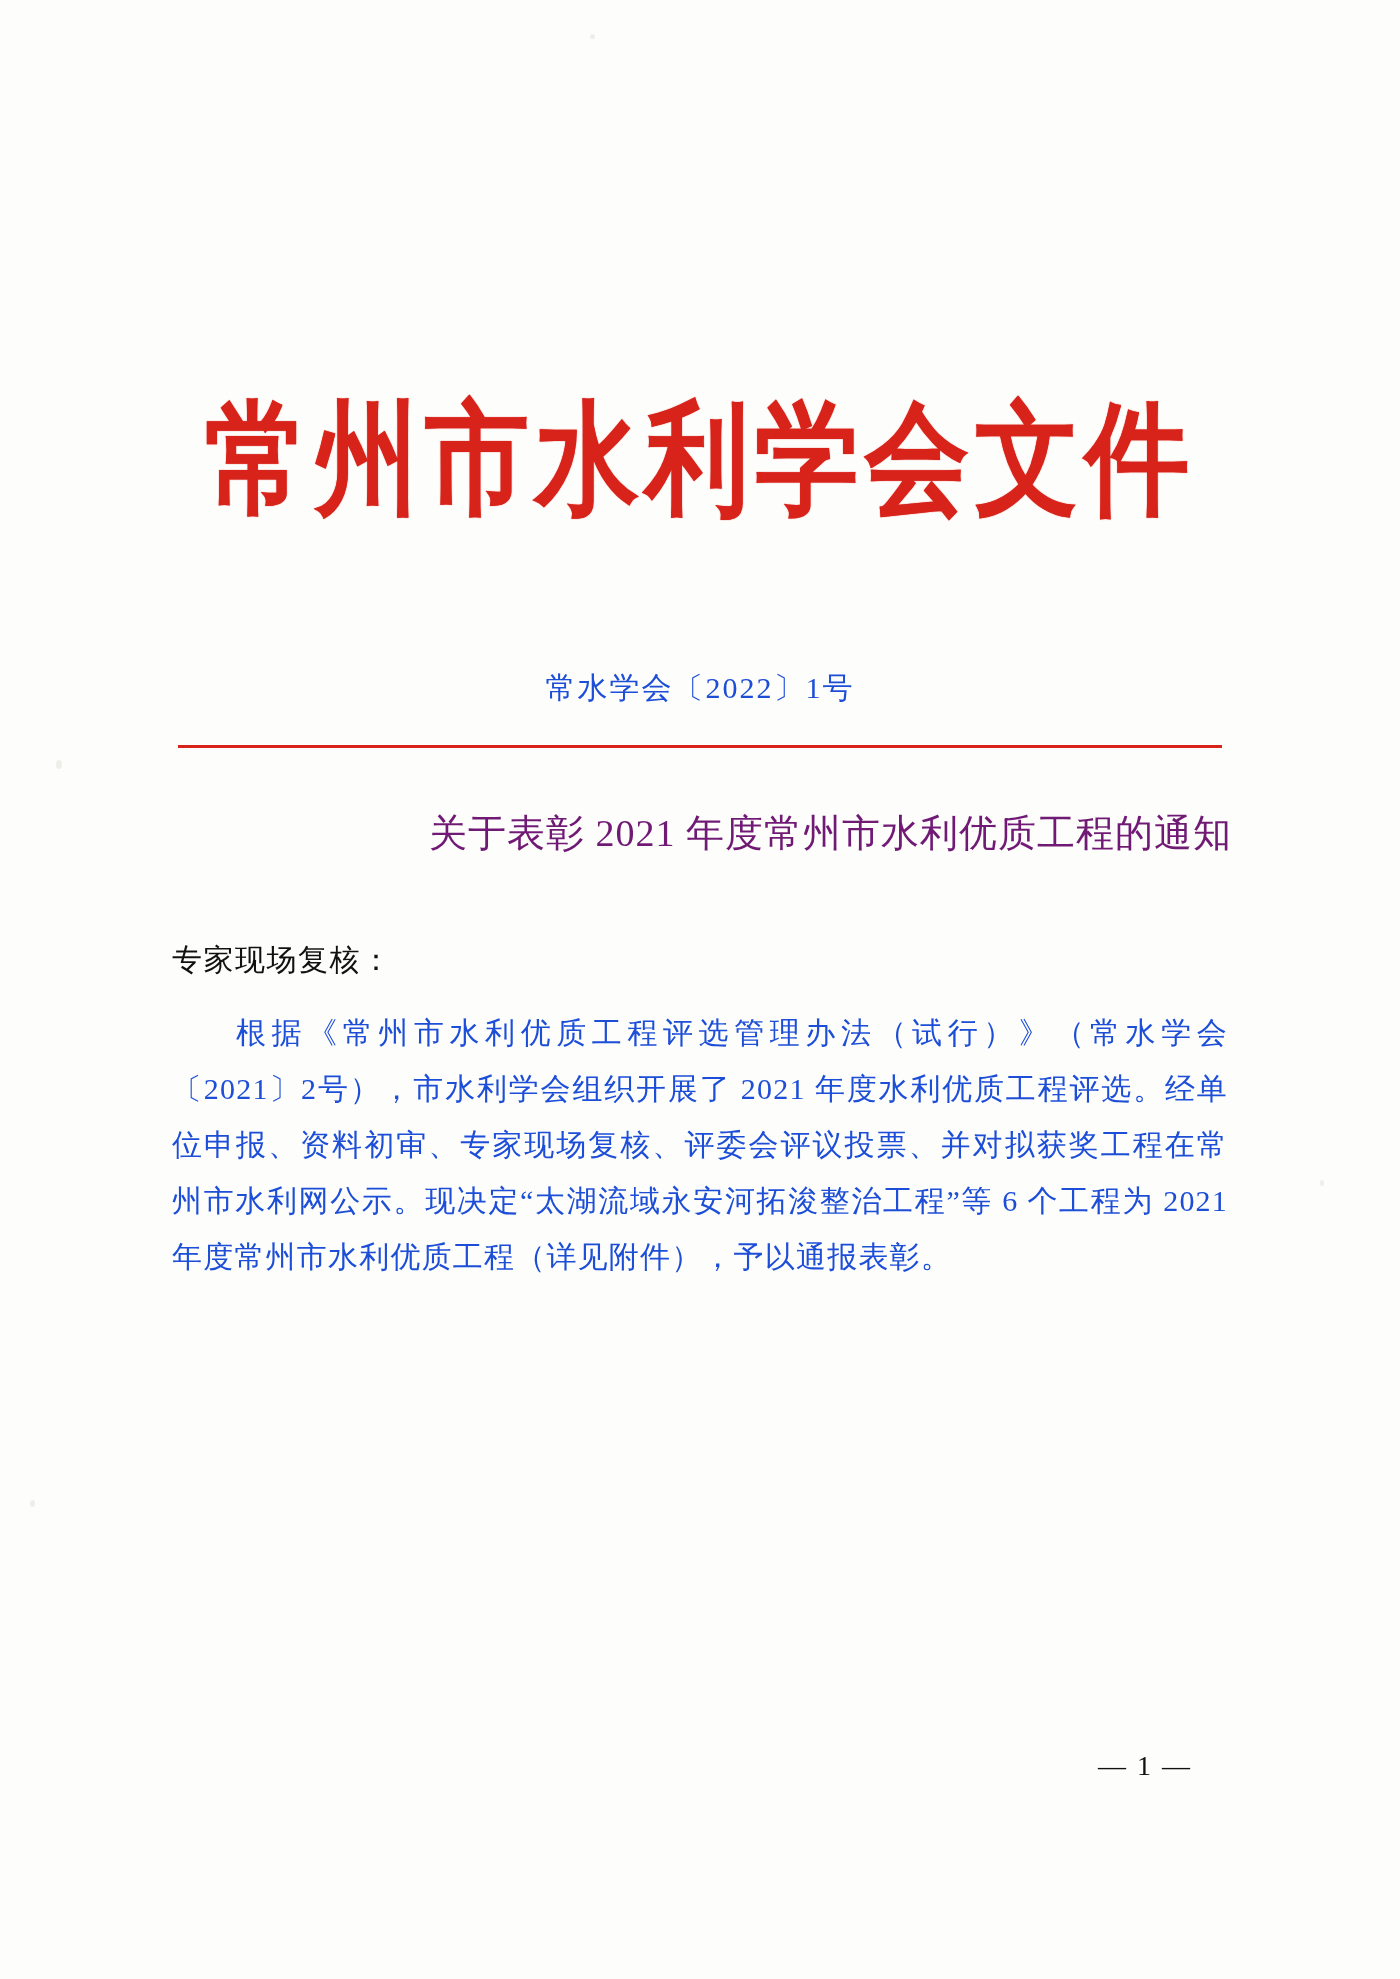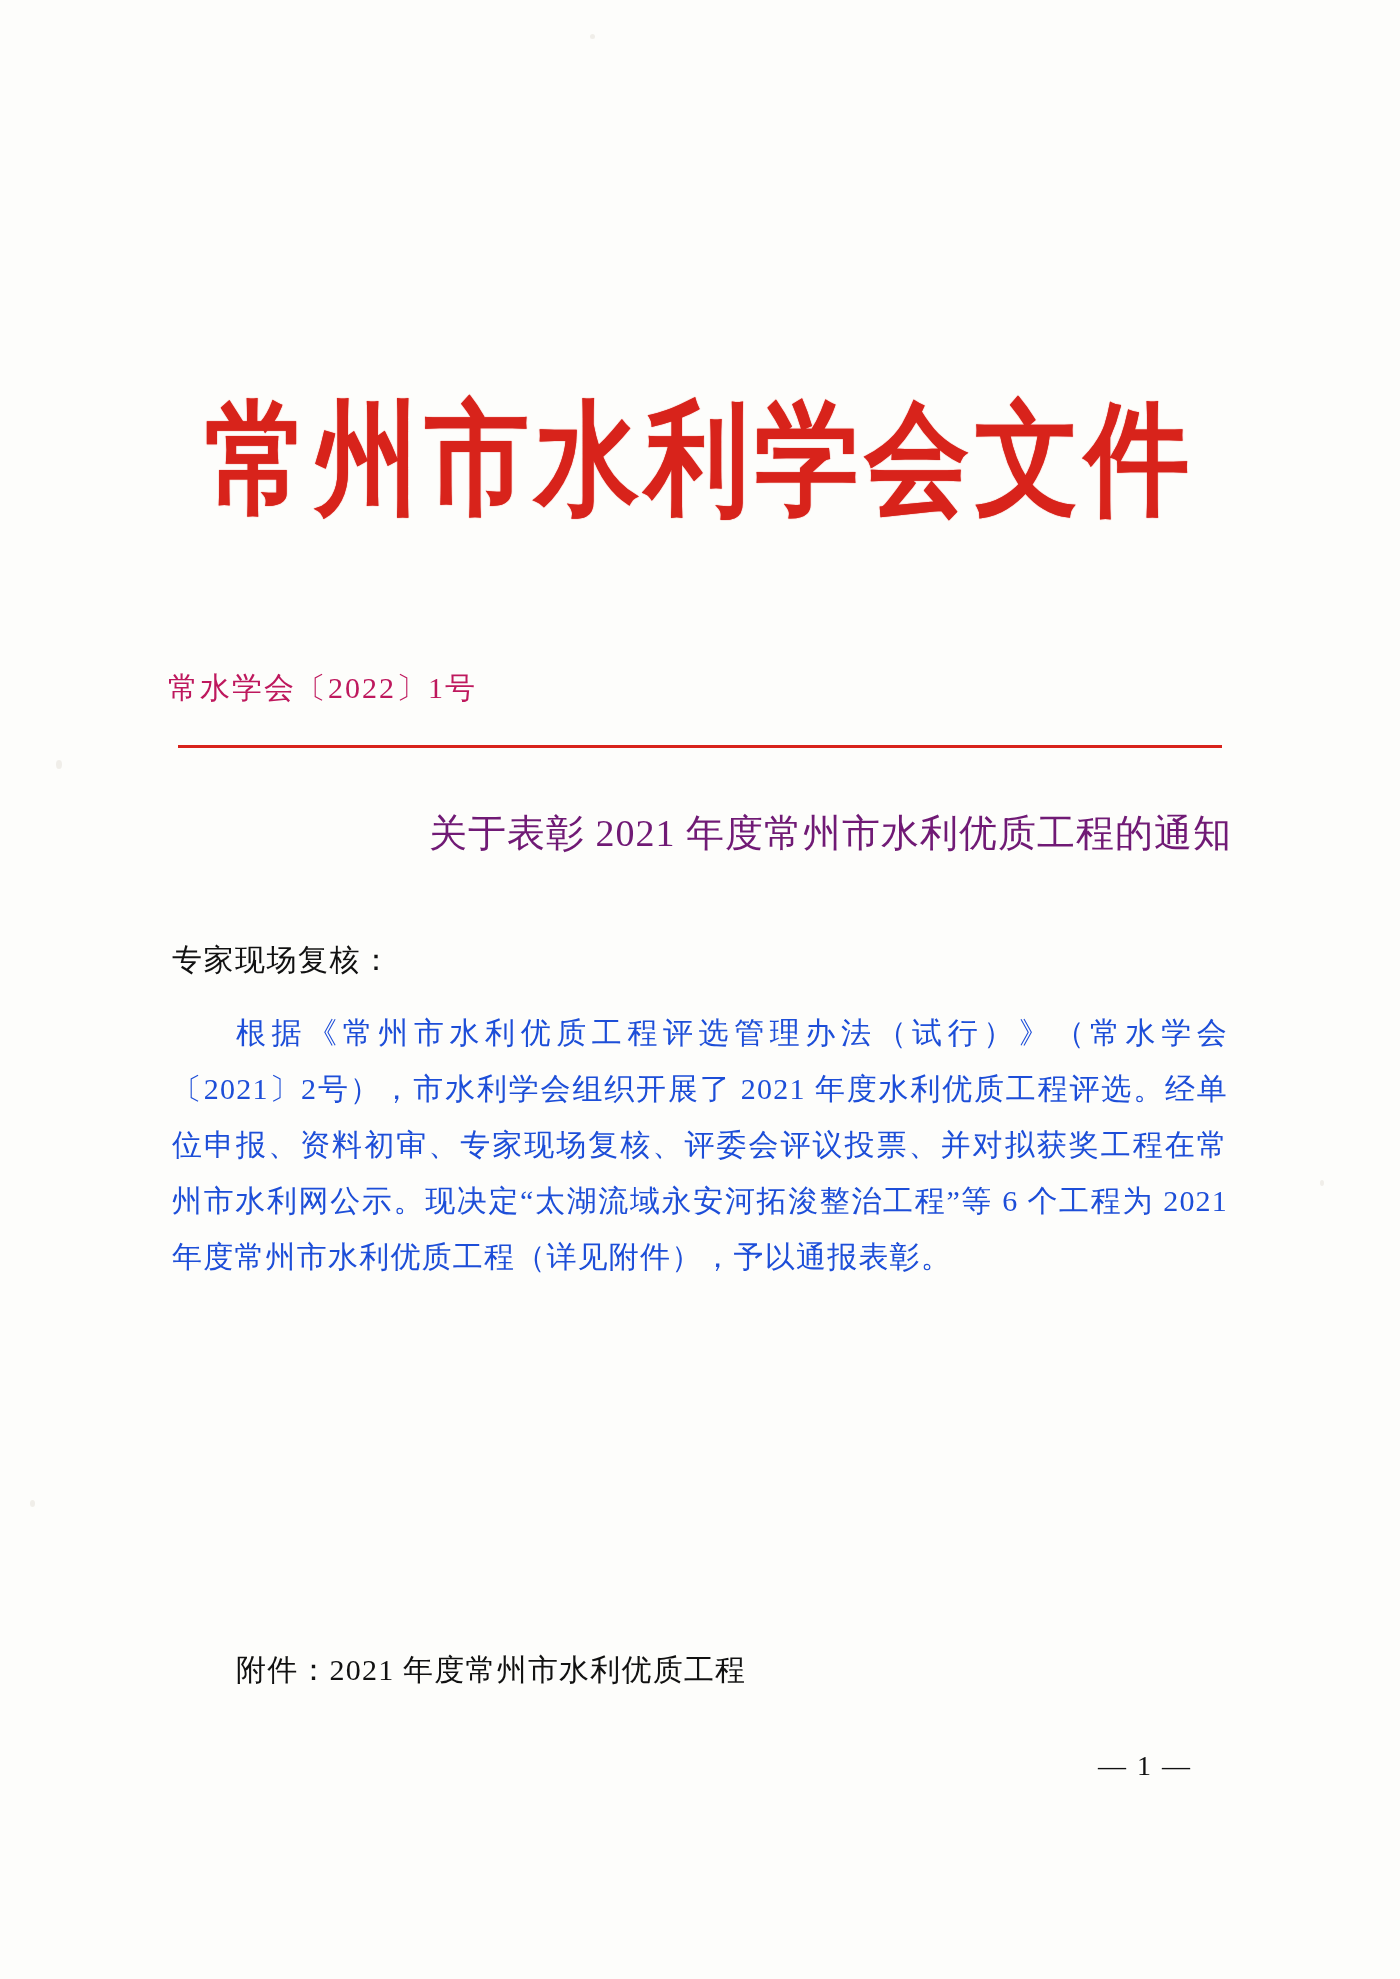--- a/index.html
+++ b/index.html
@@ -49,23 +49,24 @@
     transform-origin: center top;
     text-shadow: 0 0 1px #d8231b;
   }
 
   
   .doc-number {
     position: absolute;
     top: 668px;
     left: 0;
     width: 1064px;
+    text-align: center;
     font-size: 30px;
     letter-spacing: 2px;
-    color: #be185d;
+    color: #1d4ed8;
   }
 
   
   .red-rule {
     position: absolute;
     top: 745px;
     left: 10px;
     width: 1044px;
     height: 3px;
     background: #d8231b;
@@ -160,18 +161,17 @@
 
     <div class="red-rule"></div>
 
     <div class="doc-title">关于表彰 2021 年度常州市水利优质工程的通知</div>
 
     <div class="salutation">专家现场复核：</div>
 
     <div class="para para-1">根据《常州市水利优质工程评选管理办法（试行）》（常水学会〔2021〕2号），市水利学会组织开展了 2021 年度水利优质工程评选。经单位申报、资料初审、专家现场复核、评委会评议投票、并对拟获奖工程在常州市水利网公示。现决定“太湖流域永安河拓浚整治工程”等 6 个工程为 2021 年度常州市水利优质工程（详见附件），予以通报表彰。</div>
 
 
-    <div class="attachment">附件：2021 年度常州市水利优质工程</div>
 
     <div class="page-number">— 1 —</div>
 
   </div>
 </div>
 
 </body></html>

